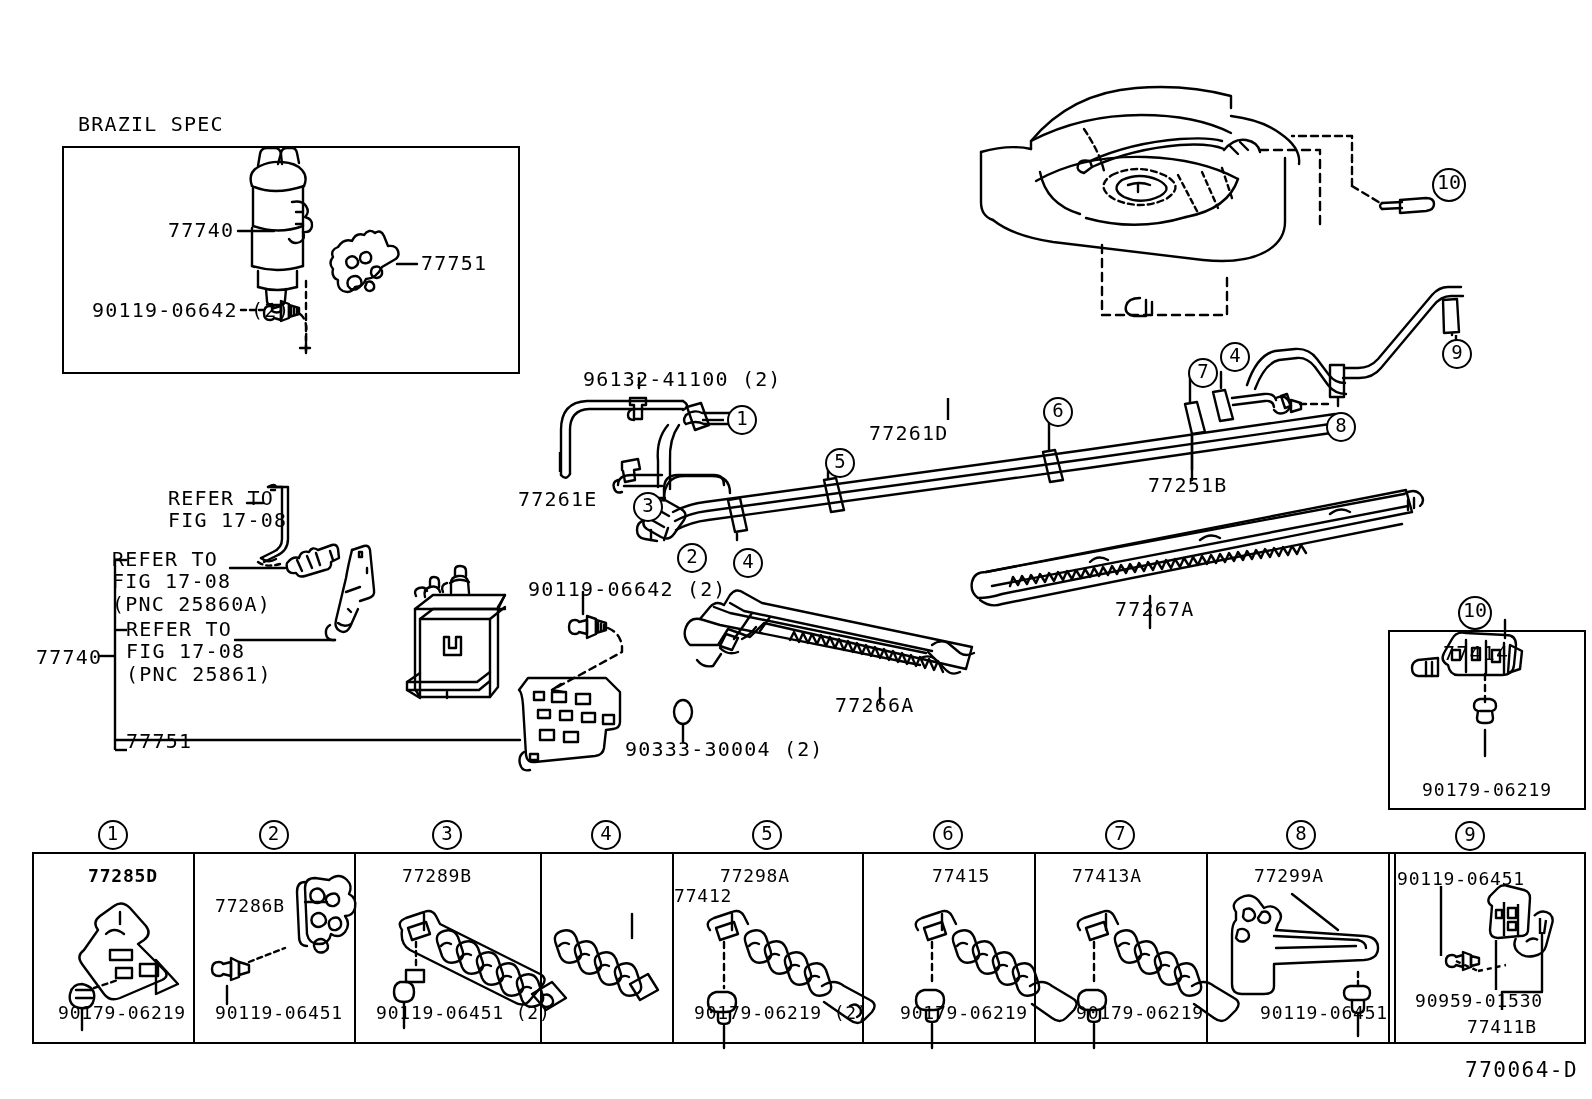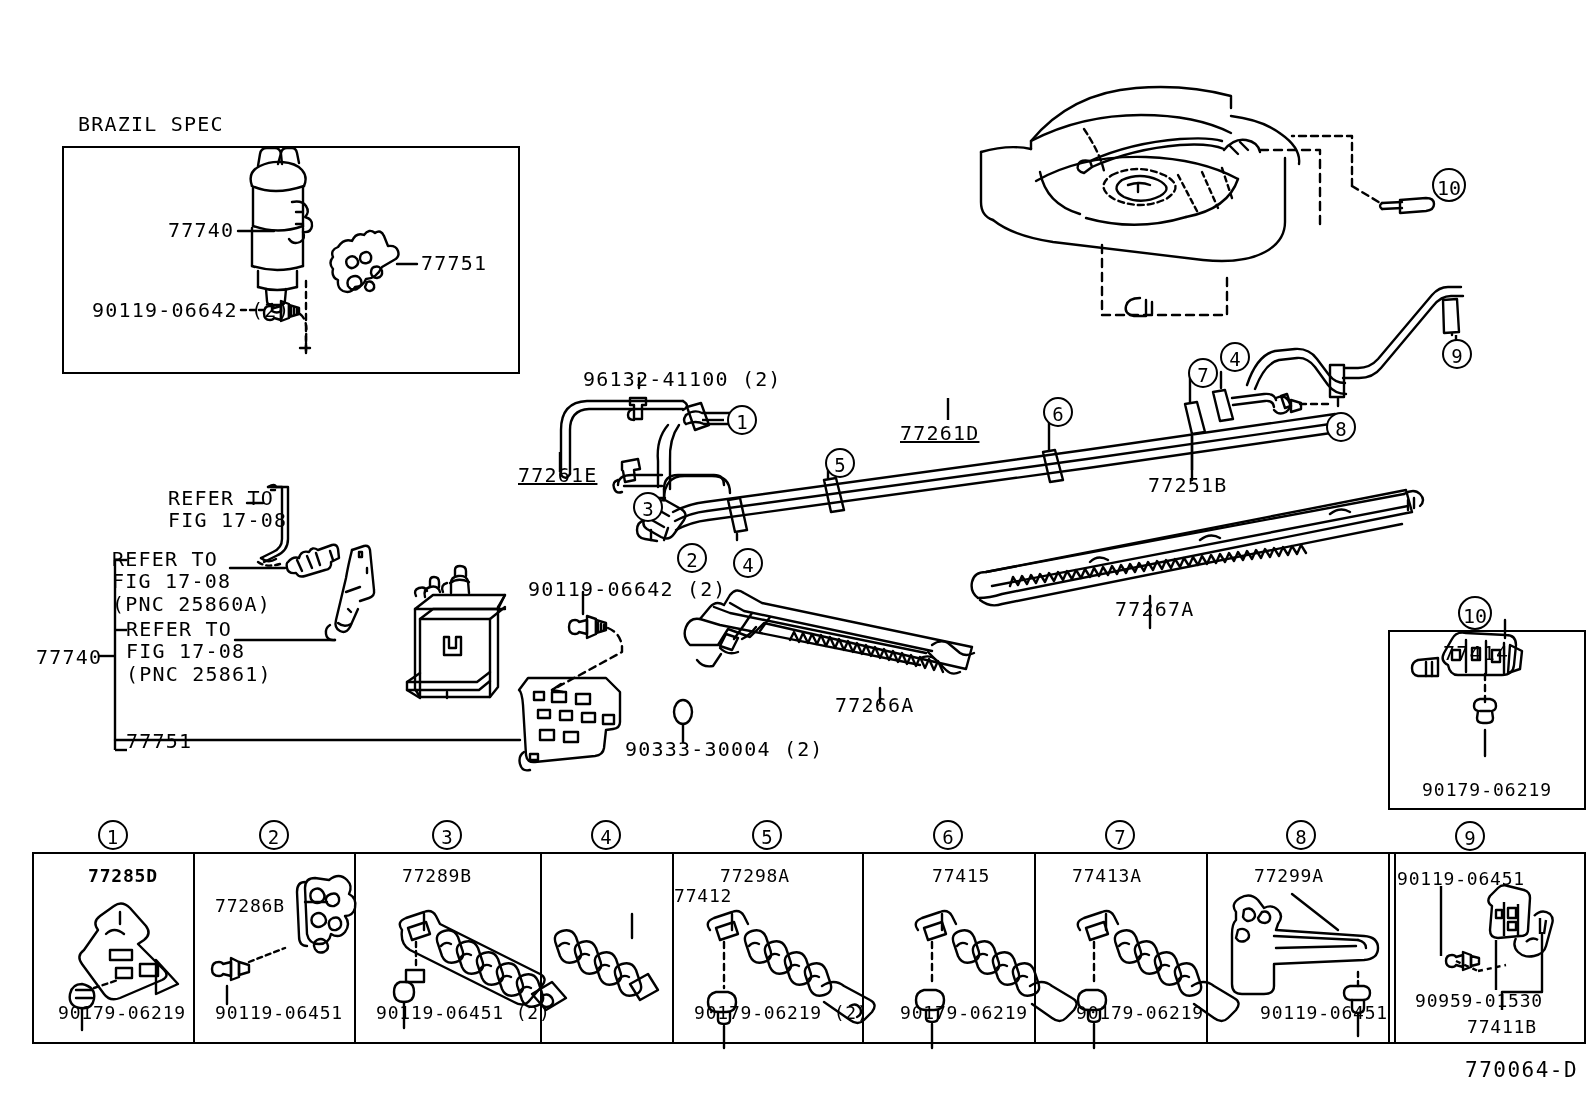--- a/index.html
+++ b/index.html
@@ -8,21 +8,21 @@
     font-family:"DejaVu Sans Mono","Liberation Mono",monospace;
     color:#000;
   }
   .lbl{position:absolute;white-space:pre;font-size:20px;letter-spacing:1.2px;line-height:1.12;}
   .lbl.sm{font-size:18px;letter-spacing:1px;}
   .lbl.tbl{font-size:18px;letter-spacing:0.8px;}
   .box{position:absolute;border:2.5px solid #000;box-sizing:border-box;}
   .circ{
     position:absolute;border:2.2px solid #000;border-radius:50%;
     width:30px;height:30px;box-sizing:border-box;
-    display:flex;align-items:flex-end;justify-content:center;
+    display:flex;align-items:flex-start;justify-content:center;
     font-size:19px;letter-spacing:0;background:#fff;
   }
   .circ.big{width:34px;height:34px;font-size:20px;}
   svg{position:absolute;left:0;top:0;overflow:visible;}
   .ln{stroke:#000;fill:none;}
   #vec{width:1592px;height:1099px;pointer-events:none;}
   .code{position:absolute;font-size:21px;letter-spacing:1.5px;}
 </style>
 </head>
 <body>
@@ -393,22 +393,22 @@
     <path d="M99,656 l16,0"></path>
     <path d="M115,560 l0,190"></path>
     <path d="M115,560 l12,0"></path>
     <path d="M115,630 l12,0"></path>
     <path d="M115,750 l12,0"></path>
     <path d="M188,740 l330,0" opacity="0"></path>
   </g>
 </svg>
 
 <div class="lbl" style="left:583px;top:368px;">96132-41100 (2)</div>
-<div class="lbl" style="left:518px;top:464px;text-decoration:underline;">77261E</div>
-<div class="lbl" style="left:900px;top:422px;text-decoration:underline;">77261D</div>
+<div class="lbl" style="left:518px;top:488px;">77261E</div>
+<div class="lbl" style="left:869px;top:422px;">77261D</div>
 <div class="lbl" style="left:1148px;top:474px;">77251B</div>
 <div class="lbl" style="left:835px;top:694px;">77266A</div>
 <div class="lbl" style="left:1115px;top:598px;">77267A</div>
 
 <svg width="1592" height="1099">
   <g class="ln" stroke-width="2.4">
     <path d="M560,472 l0,-20"></path>
     <path d="M948,420 l0,-22"></path>
     <path d="M1192,470 l0,-34"></path>
     <path d="M702,420 l22,0"></path>

